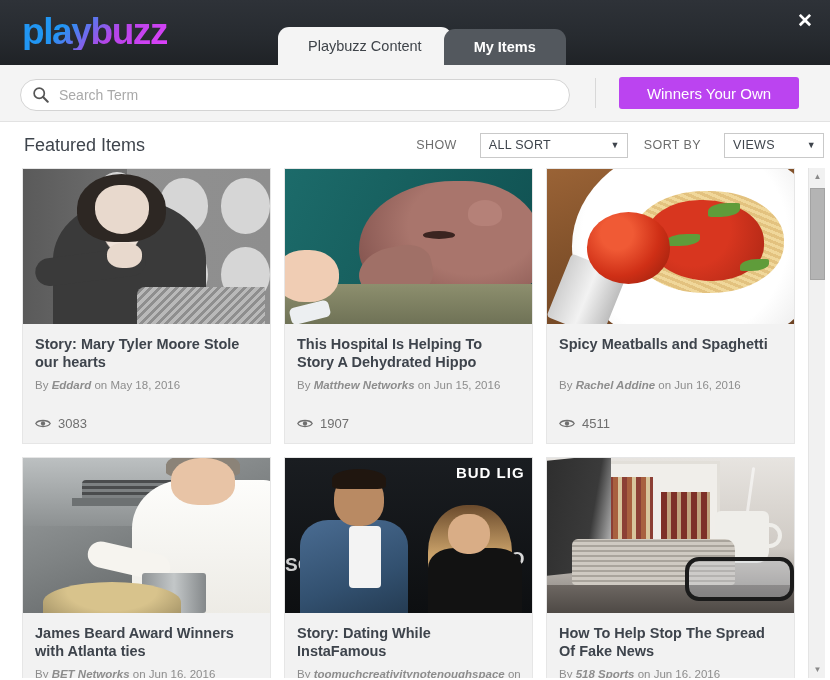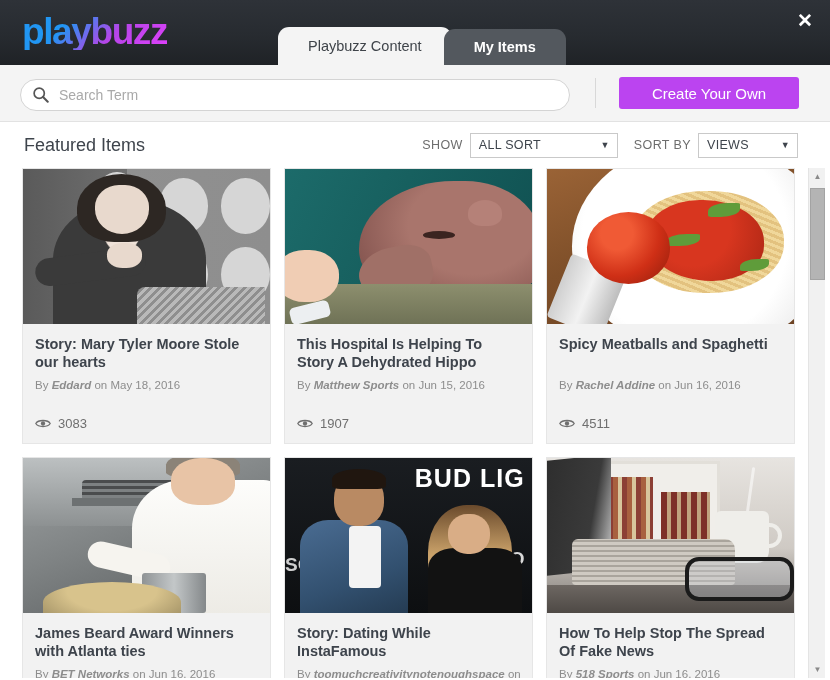--- a/index.html
+++ b/index.html
@@ -142,31 +142,32 @@
   
   .content {
     position: relative;
     height: 558px;
     background: #ffffff;
   }
   .toolbar {
     display: flex;
     align-items: center;
     height: 46px;
-    padding: 0 32px 0 24px;
+    padding: 0 6px 0 24px;
   }
   .section-title {
     font-size: 18px;
     color: #3e444c;
     flex: 1;
   }
   .filter-group {
     display: flex;
     align-items: center;
     margin-left: 16px;
+    gap: 16px;
   }
   .filter-label {
     font-size: 12.5px;
     color: #6d6d6d;
     letter-spacing: .4px;
     margin-right: 7px;
   }
   .select-box {
     position: relative;
     height: 25px;
@@ -423,21 +424,21 @@
   .art-chef .stockpot {
     position: absolute; right: 26%; bottom: 0; width: 26%; height: 26%;
     background: linear-gradient(90deg,#8f9395,#c3c7c8,#84888a);
     border-radius: 3px;
   }
 
   
   .art-carpet { background: linear-gradient(180deg,#1a1d21 0%, #0d0f11 100%); }
   .art-carpet .budlight {
     position: absolute; right: 3%; top: 4%;
-    color: #ffffff; font-weight: bold; font-size: 25px;
+    color: #ffffff; font-weight: bold; font-size: 15px;
     letter-spacing: 1px; font-family: "Liberation Sans", sans-serif;
   }
   .art-carpet .wordb {
     position: absolute; right: 3%; top: 58%;
     color: #d9d9d9; font-weight: bold; font-size: 19px;
   }
   .art-carpet .wordc {
     position: absolute; left: 0; top: 62%;
     color: #cfcfcf; font-weight: bold; font-size: 19px;
   }
@@ -545,21 +546,21 @@
   <div class="search-wrap">
     <svg class="search-icon" viewBox="0 0 20 20">
       <circle cx="8.5" cy="8.5" r="6" fill="none" stroke="#555" stroke-width="2"></circle>
       <line x1="13" y1="13" x2="18.5" y2="18.5" stroke="#555" stroke-width="2.4" stroke-linecap="round"></line>
     </svg>
     <input class="search-input" type="text" placeholder="Search Term" style="">
   </div>
 
   <div class="divider-v"></div>
 
-  <button class="create-btn">Create Your Own</button>
+  <button class="create-btn">Winners Your Own</button>
 </div>
 
 <div class="content">
 
   <div class="toolbar">
     <div class="section-title">Featured Items</div>
 
     <div class="filter-group">
       <span class="filter-label">SHOW</span>
       <div class="select-box wide">
@@ -622,21 +623,21 @@
             <div class="eye"></div>
             <div class="blanket"></div>
             <div class="arm"></div>
             <div class="tube"></div>
           </div>
         </div>
         <div class="card-body">
           <div class="card-title">This Hospital Is Helping To Story A Dehydrated Hippo</div>
           <div class="card-meta">
             <span>By</span>
-            <span class="author">Matthew Sports</span>
+            <span class="author">Matthew Networks</span>
             <span>on Jun 15, 2016</span>
           </div>
           <div class="card-views">
             <svg class="eye-icon" viewBox="0 0 20 12">
               <path d="M1 6 C4 1, 16 1, 19 6 C16 11, 4 11, 1 6 Z" fill="none" stroke="#6f6f6f" stroke-width="1.6"></path>
               <circle cx="10" cy="6" r="2.7" fill="#6f6f6f"></circle>
             </svg>
             <span>1907</span>
           </div>
         </div>

